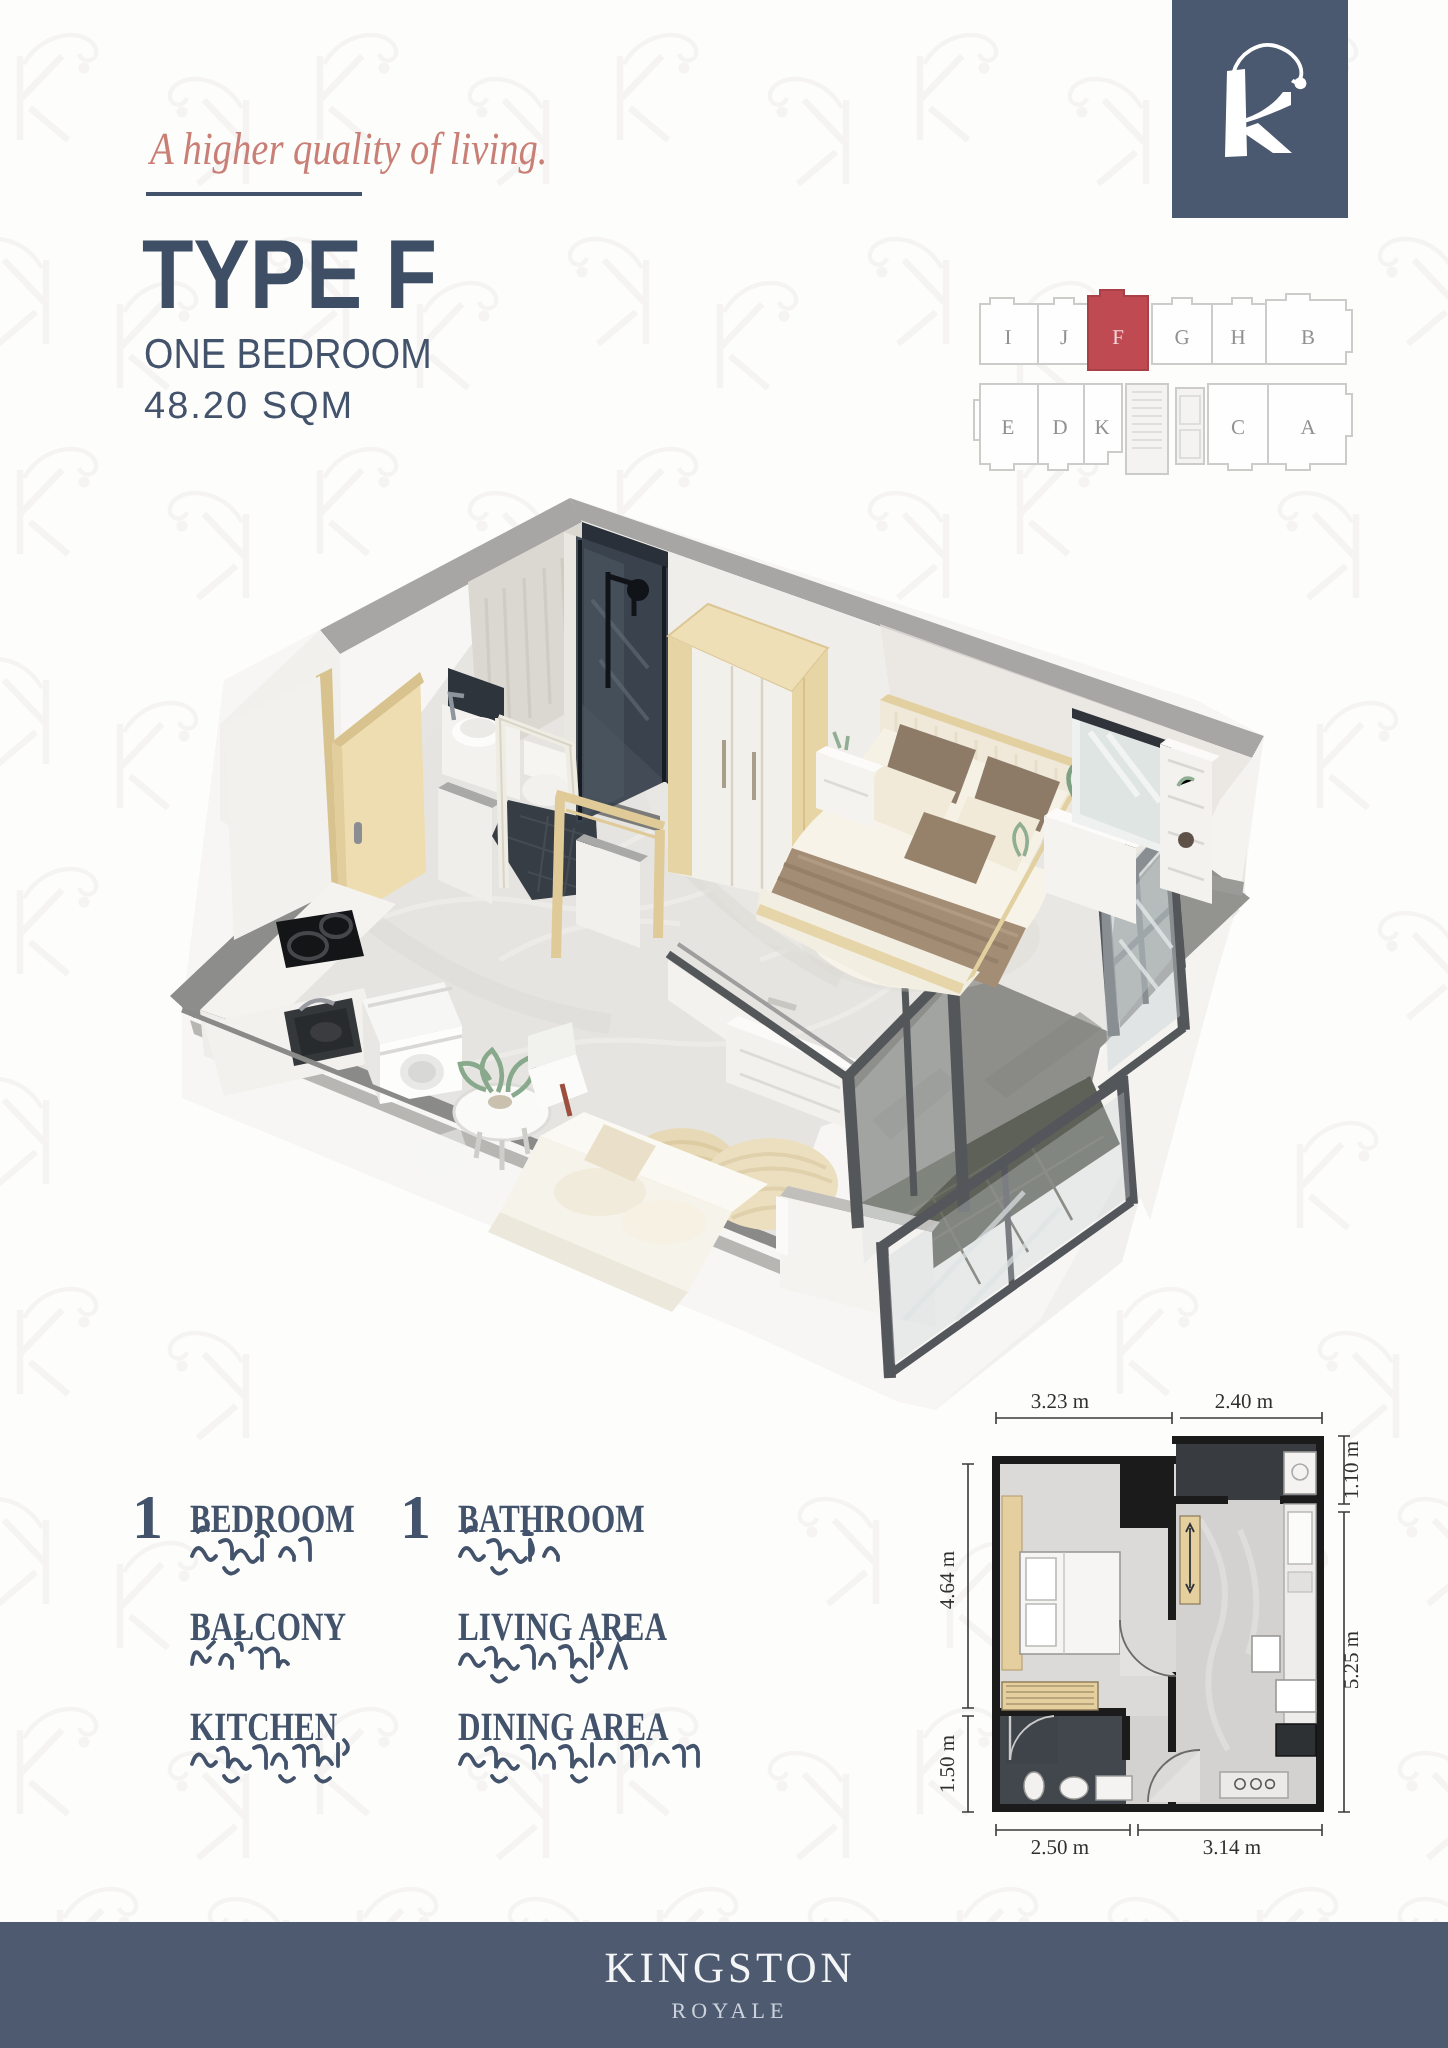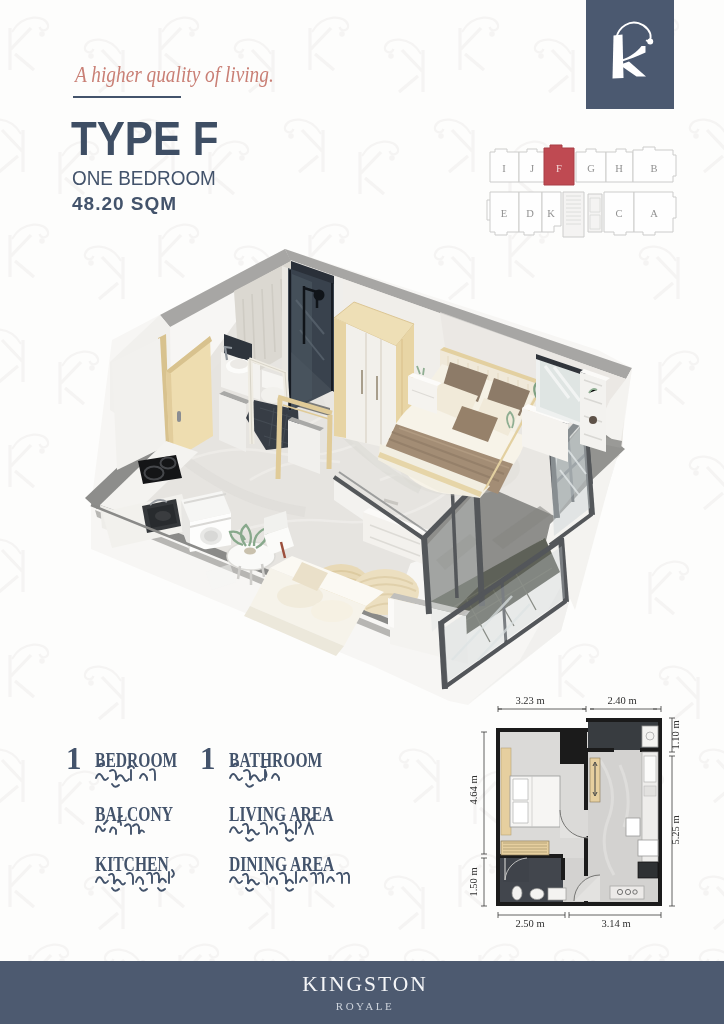--- a/index.html
+++ b/index.html
@@ -89,21 +89,21 @@
 </svg>
 
 <div class="abs" style="left:75px;top:62px;width:330px;font-family:'Liberation Serif',serif;font-style:italic;font-size:23px;color:#c97f75;letter-spacing:0px;transform:scaleX(0.84);transform-origin:0 0;">A higher quality of living.</div>
 
 <div class="abs" style="left:73px;top:96px;width:108px;height:2px;background:#43536b;"></div>
 
 <div class="abs" style="left:71px;top:110px;font-size:49px;font-weight:bold;color:#3e4e64;transform:scaleX(0.86);transform-origin:0 0;">TYPE F</div>
 
 <div class="abs" style="left:72px;top:166px;font-size:21px;color:#43536b;letter-spacing:0px;transform:scaleX(0.90);transform-origin:0 0;">ONE BEDROOM</div>
 
-<div class="abs" style="left:72px;top:193px;font-size:19px;font-weight:bold;color:#43536b;letter-spacing:1px;">48.20 SQM</div>
+<div class="abs" style="left:72px;top:193px;font-size:19px;font-weight:normal;color:#43536b;letter-spacing:1px;">48.20 SQM</div>
 
 <svg class="abs" style="left:586px;top:0px" width="88" height="109" viewBox="0 0 88 109">
   <rect x="0" y="0" width="88" height="109" fill="#4b5970"></rect>
   <g fill="#ffffff">
     <polygon points="27.5,35.5 36.5,34.5 37.5,78 26.5,78.5"></polygon>
     <path d="M36,59.5 C44,57 51,52 55.5,46 L59.5,46 L59.5,52.5 C51,56.5 43,59.5 36,61.5 Z"></path>
     <path d="M36,64 L43,61.5 L60,76.5 L50.5,76.5 L36,66.5 Z"></path>
     <circle cx="64.2" cy="41.6" r="3"></circle>
   </g>
   <path d="M30.5,37 C33.5,26 44,20.5 52.5,23.2 C60.5,25.8 65.3,32 64.6,37.6 C64.2,40.4 61.8,41.6 60.1,40.3" stroke="#ffffff" stroke-width="1.9" fill="none"></path>

